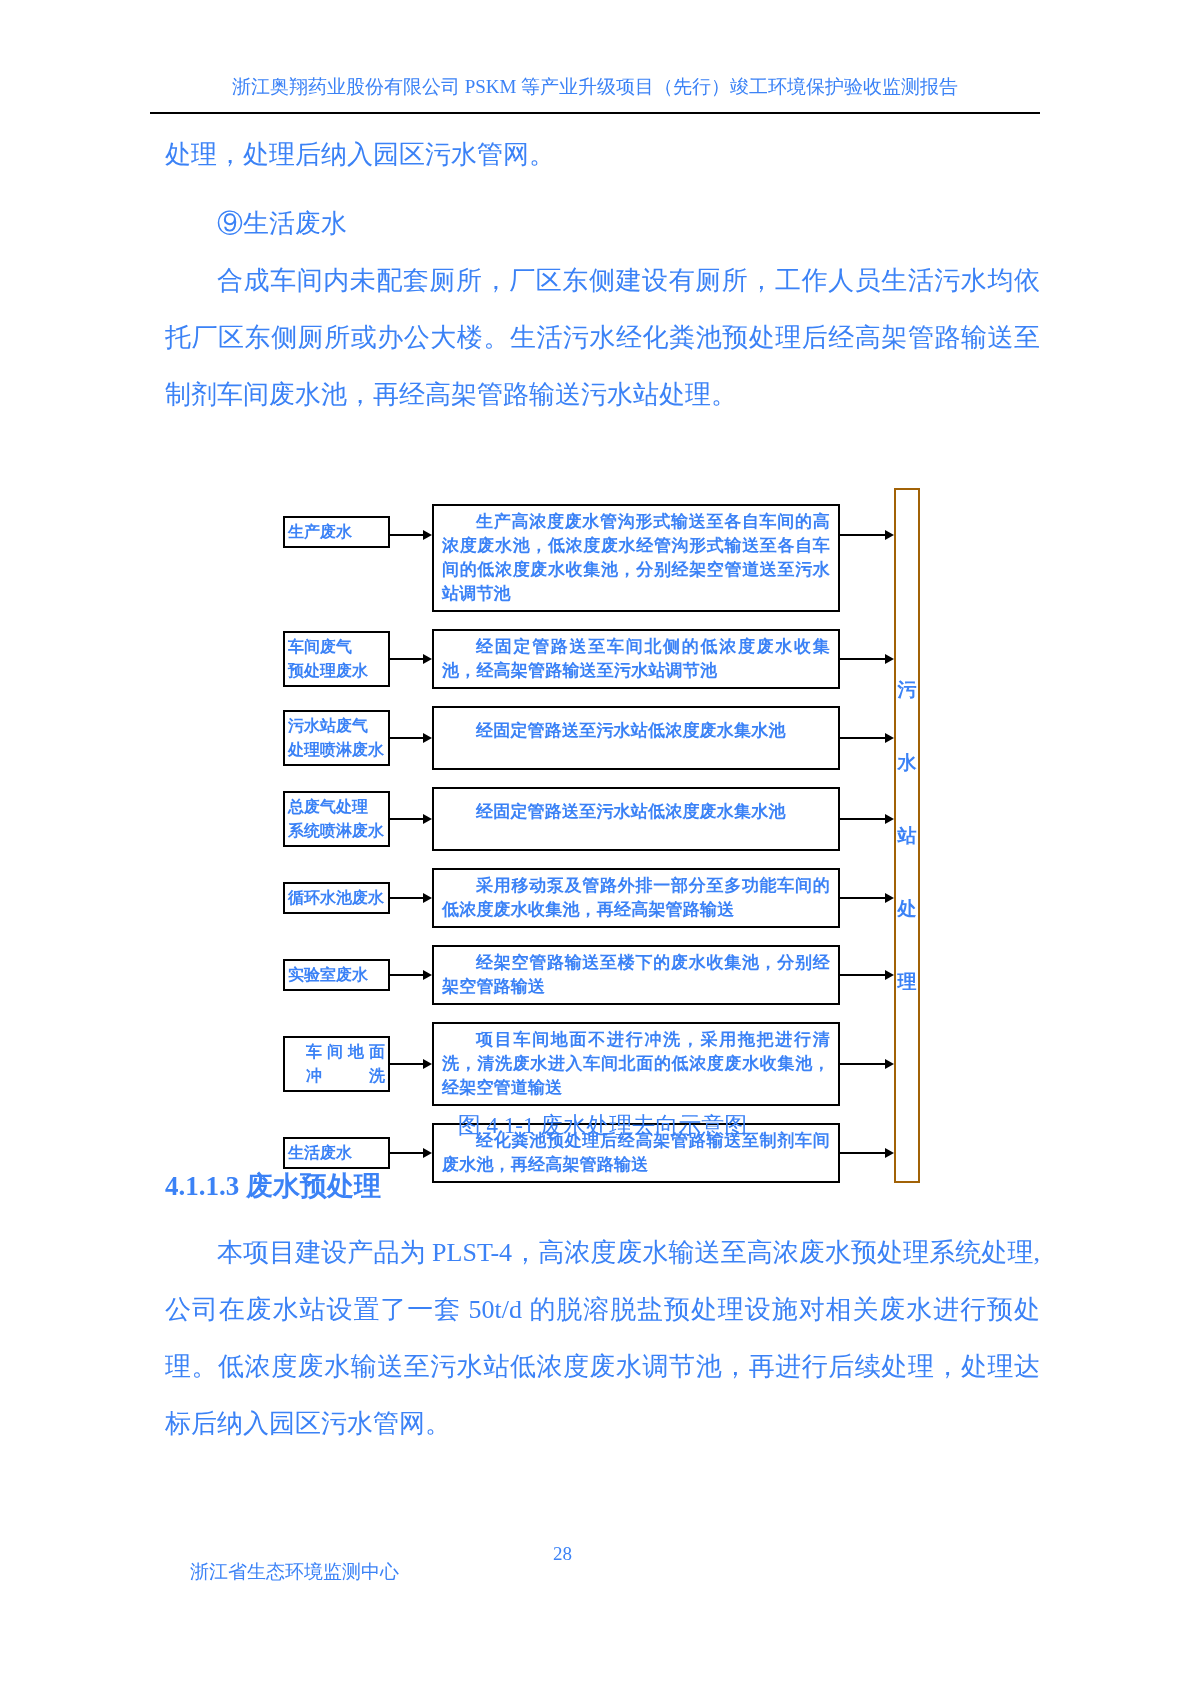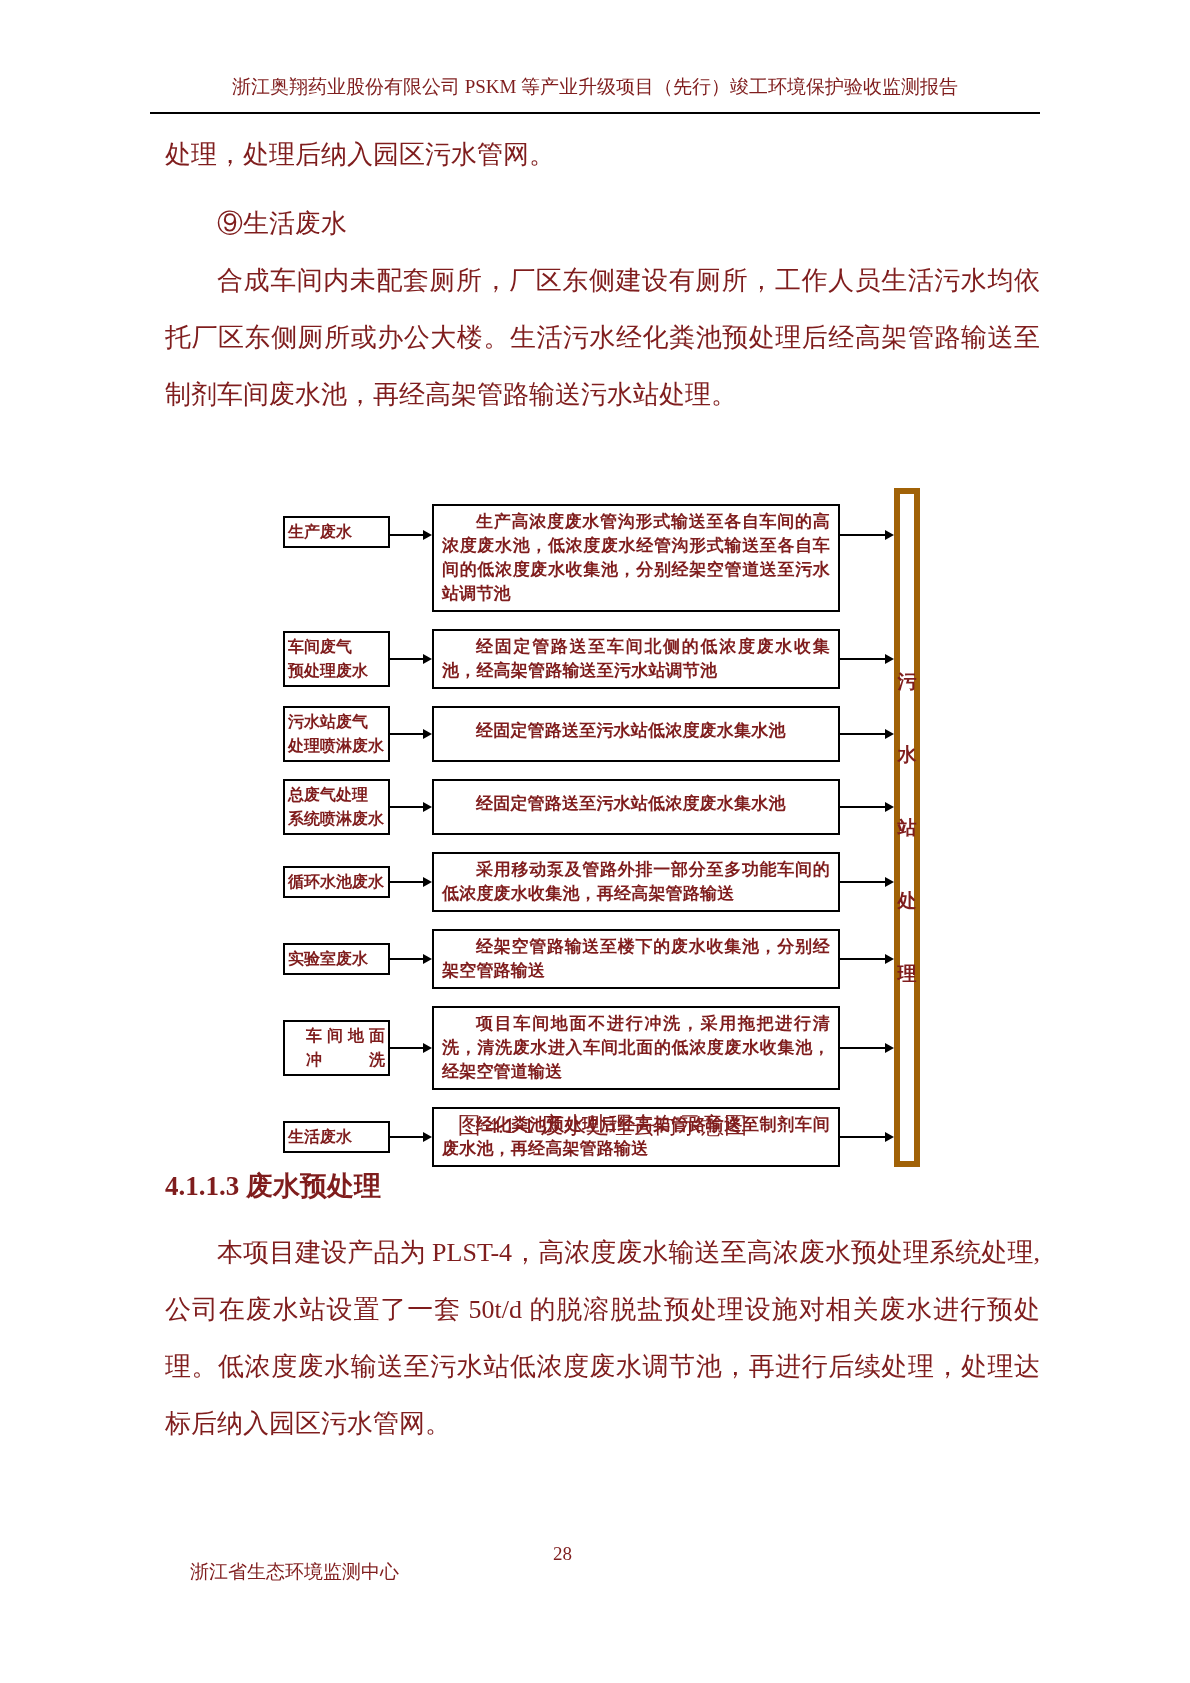--- a/index.html
+++ b/index.html
@@ -1,21 +1,21 @@
 <!DOCTYPE html>
 <html><head>
 <meta charset="utf-8">
 <style>
   * { margin:0; padding:0; box-sizing:border-box; }
   html,body { background:#ffffff; }
   .page {
     position:relative;
     width:1190px; height:1683px;
     background:#ffffff;
-    color:#7f1d1d;
+    color:#3b82f6;
     font-family:"Liberation Serif","DejaVu Serif",serif;
     overflow:hidden;
   }
 
   
   .header {
     position:absolute; top:74px; left:150px; width:890px;
     text-align:center;
     font-size:19px;
     padding-bottom:12px;
@@ -70,25 +70,25 @@
     background:#fff;
     font-size:17px; font-weight:bold;
     line-height:24px;
     padding:4px 8px;
     text-align:justify;
     text-indent:2em;
     letter-spacing:0.2px;
     font-family:Liberation Serif, serif;
   }
   .fc-desc.r1 { min-height:88px; }
-  .fc-desc.pad-v { padding-top:11px; padding-bottom:17px; }
+  .fc-desc.pad-v { padding-top:11px; padding-bottom:25px; }
 
   .fc-sink {
     flex:0 0 26px; width:26px;
-    border:6px solid #a16207;
+    border:2px solid #a16207;
     background:#fff;
     display:flex; align-items:center; justify-content:center;
   }
   .fc-sink-label {
     width:1.15em;
     word-break:break-all;
     text-align:center;
     font-size:19px; font-weight:bold;
     line-height:73px;
   }

